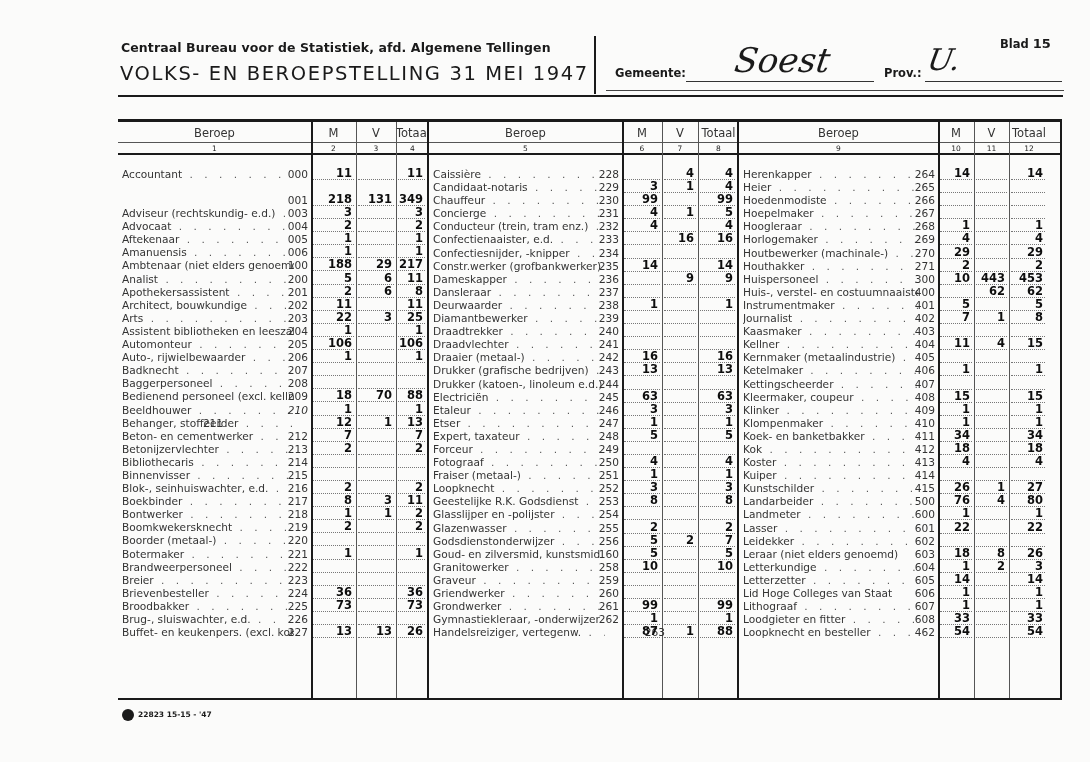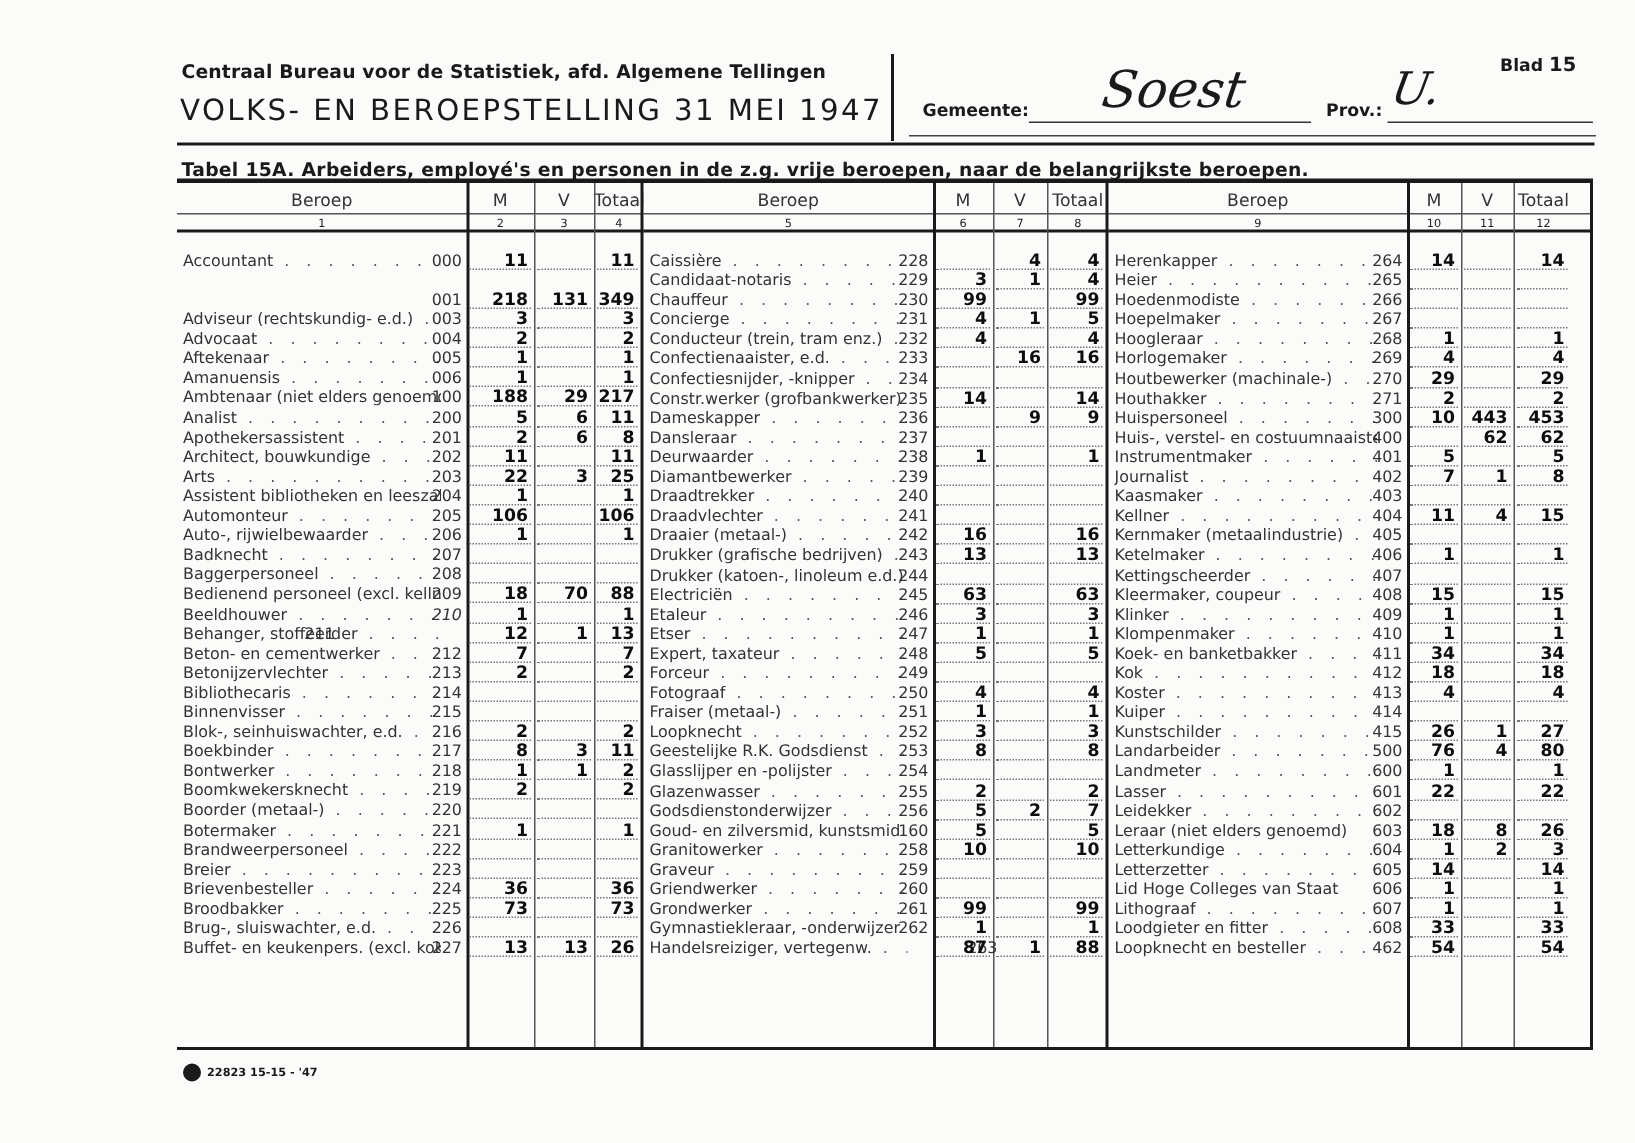--- a/index.html
+++ b/index.html
@@ -65,21 +65,20 @@
   <div class="prov-line"></div>
 
   <div class="blad">
     <span>Blad</span>
     <b>15</b>
   </div>
 
   <div class="hline-top2"></div>
   <div class="hline-top"></div>
 
-  <div class="tabel-title">Tabel 15A.  Arbeiders, employé's en personen in de z.g. vrije beroepen, naar de belangrijkste beroepen.</div>
 
   <div class="tbl-top"></div>
 
   <div id="blocks">
       <div class="block" style="left: 118px; width: 311px;">
         <div class="hdr">
           <span style="left: 0px; width: 193px;">Beroep</span>
           <span style="left: 193px; width: 45px;">M</span>
           <span style="left: 238px; width: 40px;">V</span>
           <span style="left: 278px; width: 33px;">Totaal</span>

